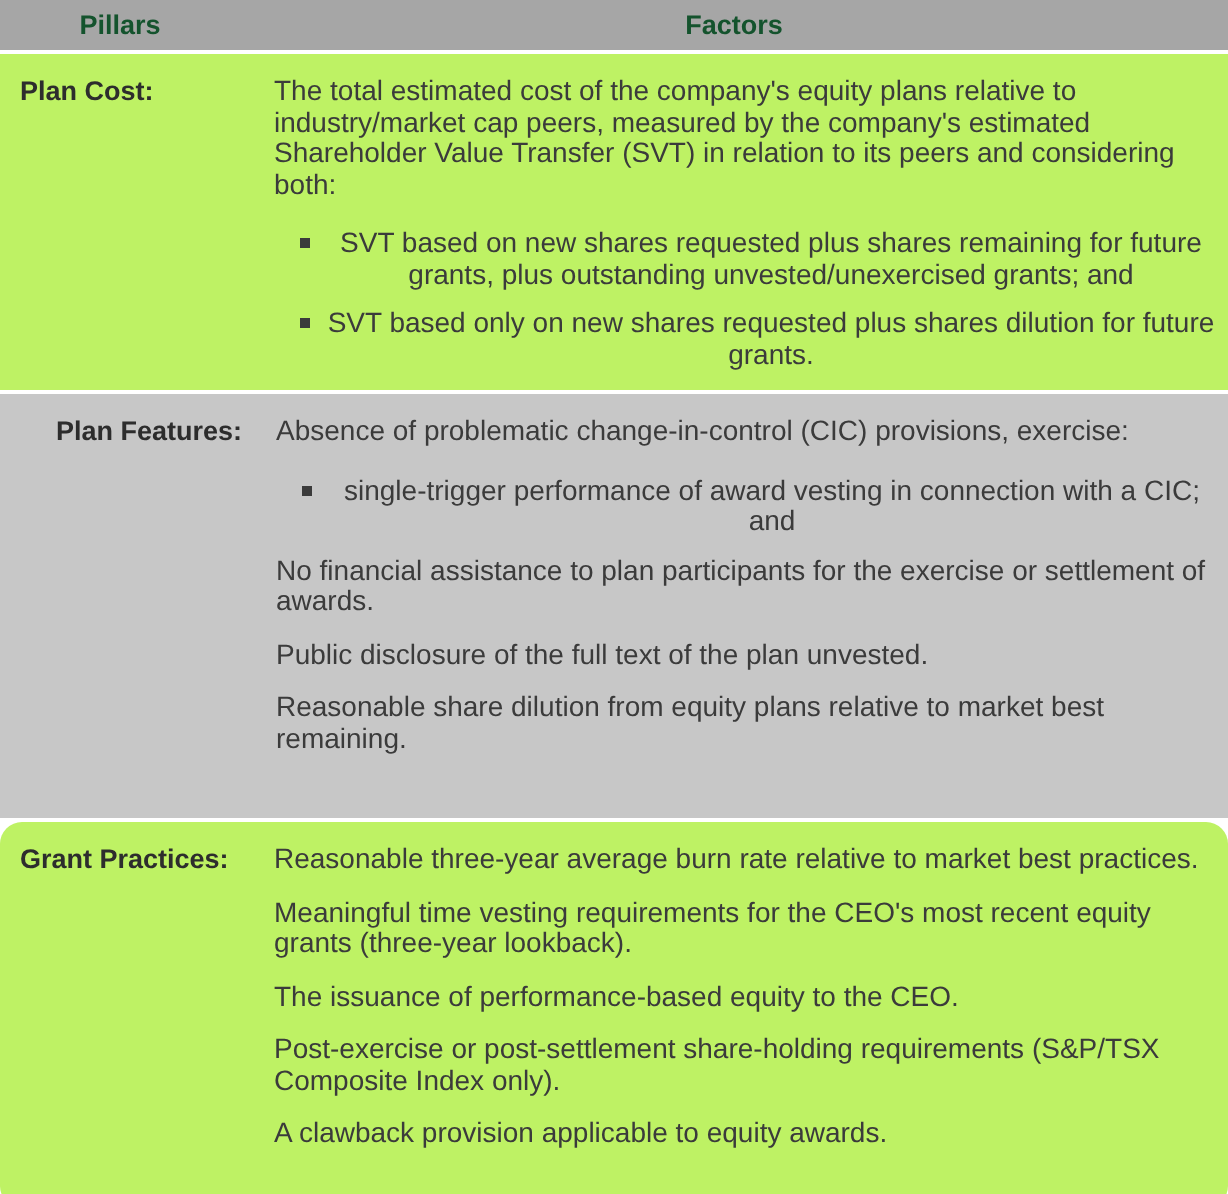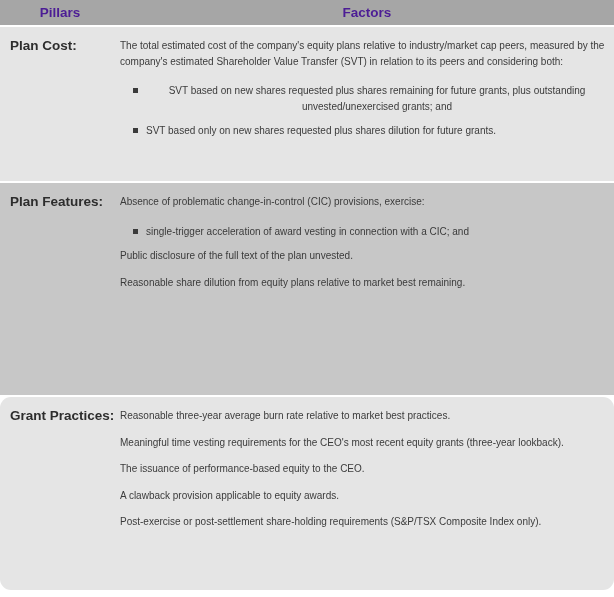--- a/index.html
+++ b/index.html
@@ -23,46 +23,46 @@
     grid-template-columns: 120px 1fr;
     background: #a6a6a6;
     height: 25px;
     align-items: center;
     margin-bottom: 2px;
   }
   .th {
     text-align: center;
     font-weight: bold;
     font-size: 13.5px;
-    color: #4c1d95;
+    color: #14532d;
   }
 
   
   .row {
     display: grid;
     grid-template-columns: 110px 1fr;
     padding: 11px 6px 1px 10px;
     box-sizing: border-box;
     margin-bottom: 2px;
   }
-  .row.light { background: #e5e5e5; }
+  .row.light { background: #bef264; gap: 17px; }
   .row.mid   { background: #c7c7c7; }
   .row.r1 { min-height: 154px; }
-  .row.r2 { min-height: 212px; }
+  .row.r2 { min-height: 212px; padding-left: 28px; }
   .row.r3 { min-height: 193px; border-radius: 11px; }
 
   .pillar {
     font-weight: bold;
     font-size: 13.5px;
     color: #2d2d2d;
     line-height: 15.5px;
     padding-right: 4px;
   }
   .factors {
-    font-size: 10px;
+    font-size: 14px;
     line-height: 15.5px;
   }
   .factors p { margin: 0 0 11px 0; }
   .factors p.intro { margin-bottom: 14px; }
 
   .factors ul {
     list-style: none;
     margin: 0 0 5px 0;
     padding: 0 0 0 13px;
   }
@@ -106,32 +106,33 @@
     </div>
   </section>
 
   <section class="row mid r2">
     <div class="pillar">Plan Features:</div>
     <div class="factors">
       <p class="intro">Absence of problematic change-in-control (CIC) provisions, exercise:</p>
       <ul>
         <li>
           <span class="sq"></span>
-          <span>single-trigger acceleration of award vesting in connection with a CIC; and</span>
+          <span>single-trigger performance of award vesting in connection with a CIC; and</span>
         </li>
       </ul>
+      <p>No financial assistance to plan participants for the exercise or settlement of awards.</p>
       <p>Public disclosure of the full text of the plan unvested.</p>
       <p>Reasonable share dilution from equity plans relative to market best remaining.</p>
     </div>
   </section>
 
   <section class="row light r3">
     <div class="pillar">Grant Practices:</div>
     <div class="factors">
       <p>Reasonable three-year average burn rate relative to market best practices.</p>
       <p>Meaningful time vesting requirements for the CEO's most recent equity grants (three-year lookback).</p>
       <p>The issuance of performance-based equity to the CEO.</p>
+      <p>Post-exercise or post-settlement share-holding requirements (S&amp;P/TSX Composite Index only).</p>
       <p>A clawback provision applicable to equity awards.</p>
-      <p>Post-exercise or post-settlement share-holding requirements (S&amp;P/TSX Composite Index only).</p>
     </div>
   </section>
 
 </div>
 
 </body></html>

